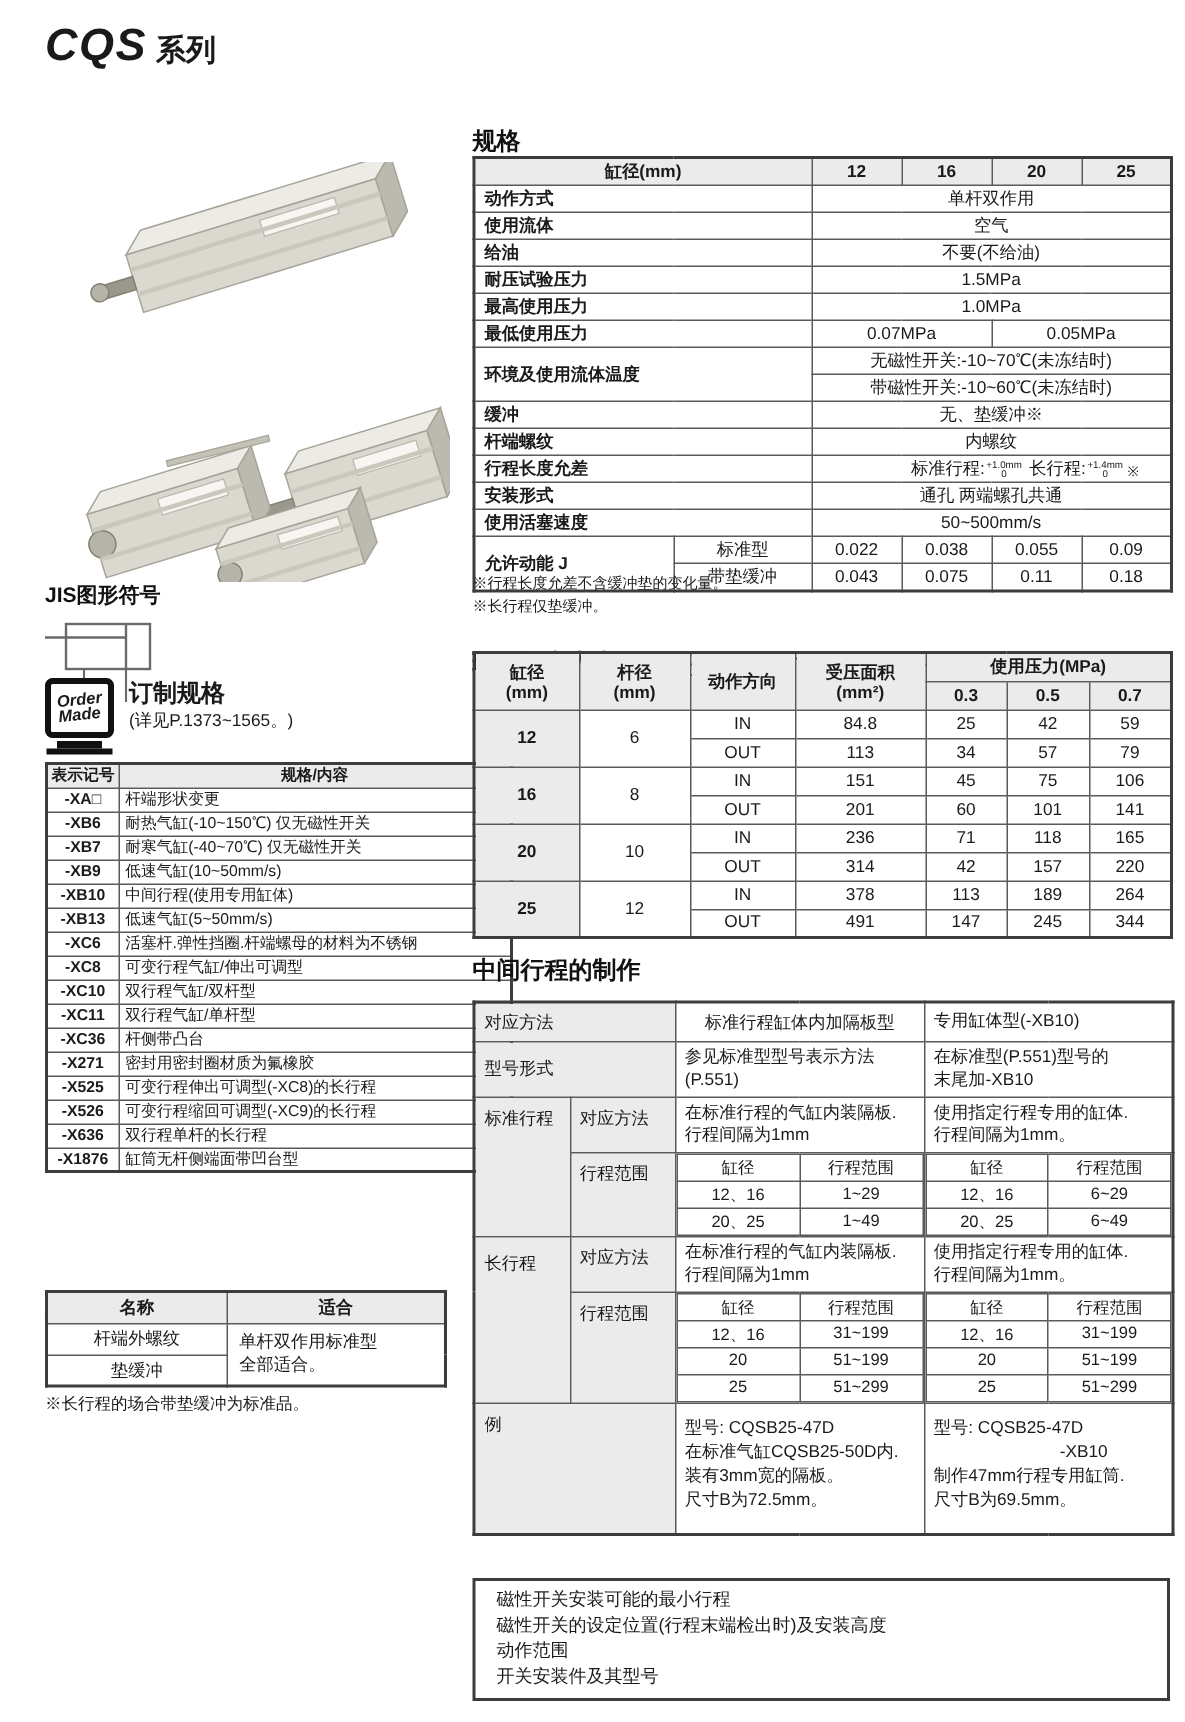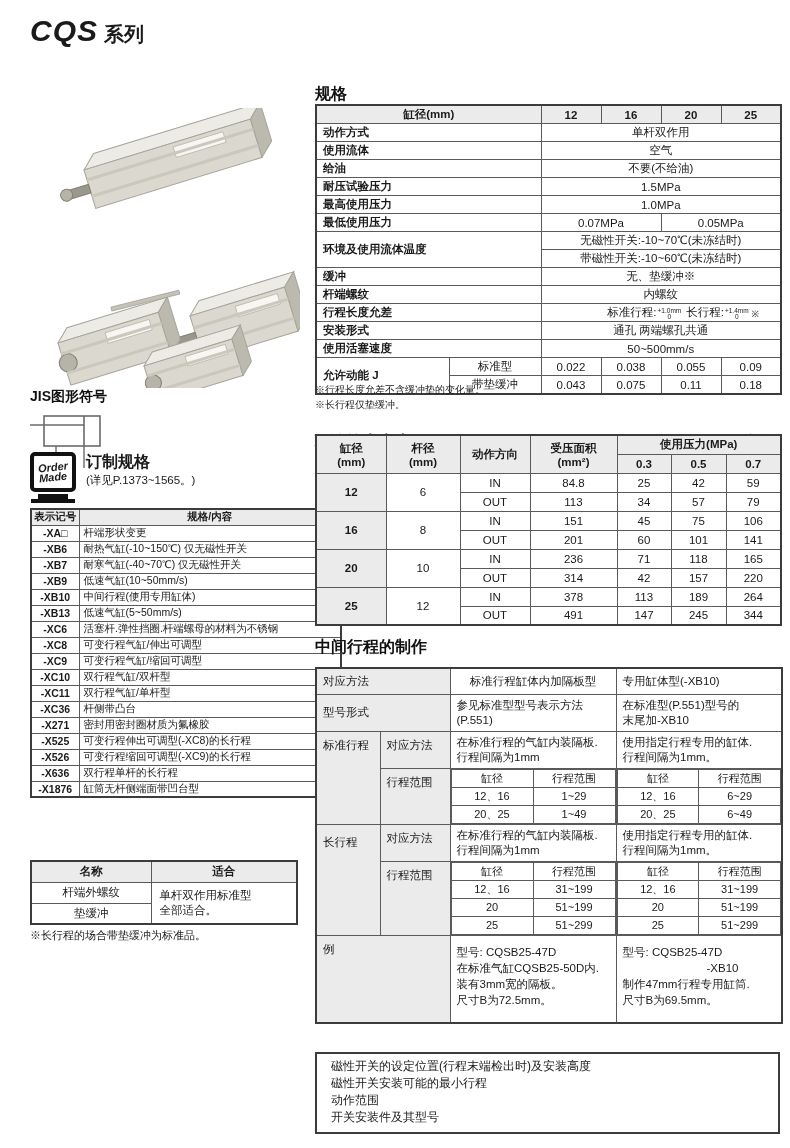--- a/index.html
+++ b/index.html
@@ -193,24 +193,20 @@
           <td class="code">-XB13</td>
           <td class="desc">低速气缸(5~50mm/s)</td>
         </tr>
     <tr>
           <td class="code">-XC6</td>
           <td class="desc">活塞杆.弹性挡圈.杆端螺母的材料为不锈钢</td>
         </tr>
     <tr>
           <td class="code">-XC8</td>
           <td class="desc">可变行程气缸/伸出可调型</td>
-        </tr>
-    <tr>
-          <td class="code">-XC9</td>
-          <td class="desc">可变行程气缸/缩回可调型</td>
         </tr>
     <tr>
           <td class="code">-XC10</td>
           <td class="desc">双行程气缸/双杆型</td>
         </tr>
     <tr>
           <td class="code">-XC11</td>
           <td class="desc">双行程气缸/单杆型</td>
         </tr>
     <tr>
@@ -637,20 +633,20 @@
         <div class="ex-ind">-XB10</div>
         <div>制作47mm行程专用缸筒.</div>
         <div>尺寸B为69.5mm。</div>
       </td>
     </tr>
   </tbody>
     </table>
 
   <div class="swbox">
     <ul>
+      <li>磁性开关安装可能的最小行程</li>
       <li>磁性开关的设定位置(行程末端检出时)及安装高度</li>
-      <li>磁性开关安装可能的最小行程</li>
       <li>动作范围</li>
       <li>开关安装件及其型号</li>
     </ul>
   </div>
 
 </div>
 
 </body></html>

